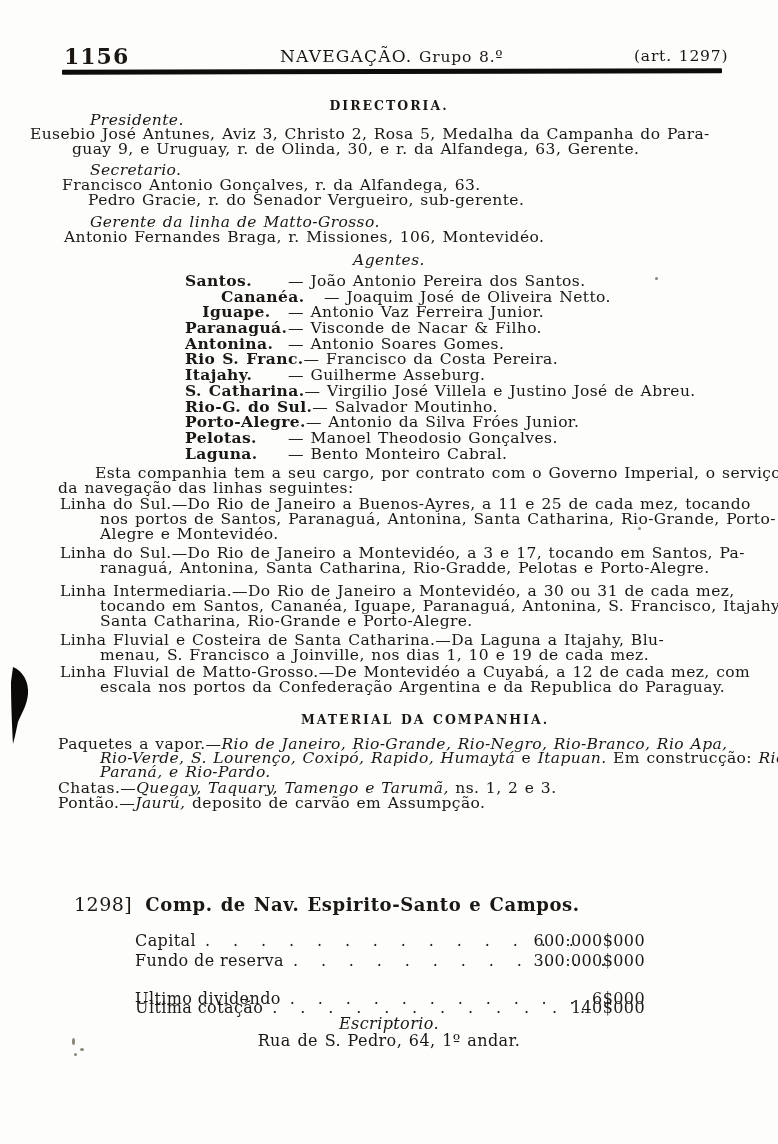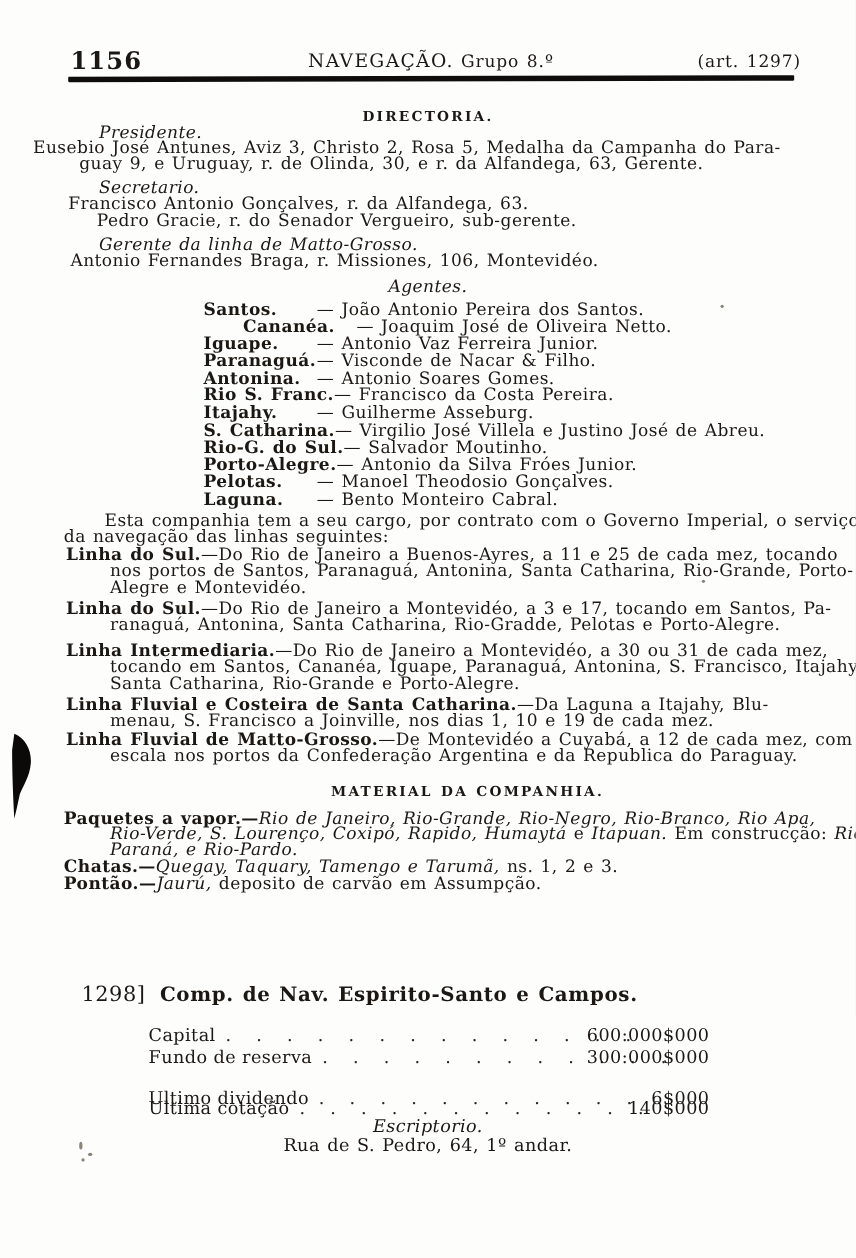--- a/index.html
+++ b/index.html
@@ -14,21 +14,21 @@
   }
   .line{
     position:absolute;
     white-space:nowrap;
     font-size:15.5px;
     line-height:16px;
     letter-spacing:.4px;
     word-spacing:1.2px;
   }
   .it{font-style:italic;}
-  .b{font-weight:700;}
+  .b{font-weight:400;}
   .center{left:0;width:100%;text-align:center;}
   .smallcaps{font-size:12.5px;font-weight:700;letter-spacing:2px;}
   .hdr-num{font-size:22px;font-weight:600;letter-spacing:1px;}
   .hdr-title-bold{font-size:17px;font-weight:400;letter-spacing:1.2px;}
   .hdr-title-rest{font-size:15.5px;letter-spacing:.8px;}
   .rule{
     position:absolute;left:62px;top:69px;width:660px;height:4.5px;
     background:#0f0d0b;transform:rotate(-.12deg);border-radius:1px;
   }
   .agent-place{display:inline-block;min-width:103px;font-weight:bold;}
@@ -60,21 +60,21 @@
   <div class="line it" style="top:162px;left:90px;">Secretario.</div>
   <div class="line" style="top:177px;left:62px;">Francisco Antonio Gonçalves, r. da Alfandega, 63.</div>
   <div class="line" style="top:192px;left:88px;">Pedro Gracie, r. do Senador Vergueiro, sub-gerente.</div>
   <div class="line it" style="top:214px;left:90px;">Gerente da linha de Matto-Grosso.</div>
   <div class="line" style="top:229px;left:64px;">Antonio Fernandes Braga, r. Missiones, 106, Montevidéo.</div>
 
   <div class="line it center" style="top:252px;">Agentes.</div>
 
   <div class="line" style="top:273px;left:185px;"><span class="agent-place">Santos.</span><span>—</span> <span>João Antonio Pereira dos Santos.</span></div>
   <div class="line" style="top:289px;left:185px;margin-left:36px;"><span class="agent-place">Cananéa.</span><span>—</span> <span>Joaquim José de Oliveira Netto.</span></div>
-  <div class="line" style="top:304px;left:185px;"><span class="agent-place">Iguape.</span><span>—</span> <span>Antonio Vaz Ferreira Junior.</span></div>
+  <div class="line" style="top:304px;left:185px;text-align:center;"><span class="agent-place">Iguape.</span><span>—</span> <span>Antonio Vaz Ferreira Junior.</span></div>
   <div class="line" style="top:320px;left:185px;"><span class="agent-place">Paranaguá.</span><span>—</span> <span>Visconde de Nacar &amp; Filho.</span></div>
   <div class="line" style="top:336px;left:185px;"><span class="agent-place">Antonina.</span><span>—</span> <span>Antonio Soares Gomes.</span></div>
   <div class="line" style="top:351px;left:185px;"><span class="agent-place">Rio S. Franc.</span><span>—</span> <span>Francisco da Costa Pereira.</span></div>
   <div class="line" style="top:383px;left:185px;"><span class="agent-place">S. Catharina.</span><span>—</span> <span>Virgilio José Villela e Justino José de Abreu.</span></div>
   <div class="line" style="top:367px;left:185px;"><span class="agent-place">Itajahy.</span><span>—</span> <span>Guilherme Asseburg.</span></div>
   <div class="line" style="top:399px;left:185px;"><span class="agent-place">Rio-G. do Sul.</span><span>—</span> <span>Salvador Moutinho.</span></div>
   <div class="line" style="top:414px;left:185px;"><span class="agent-place">Porto-Alegre.</span><span>—</span> <span>Antonio da Silva Fróes Junior.</span></div>
   <div class="line" style="top:430px;left:185px;"><span class="agent-place">Pelotas.</span><span>—</span> <span>Manoel Theodosio Gonçalves.</span></div>
   <div class="line" style="top:446px;left:185px;"><span class="agent-place">Laguna.</span><span>—</span> <span>Bento Monteiro Cabral.</span></div>
 

